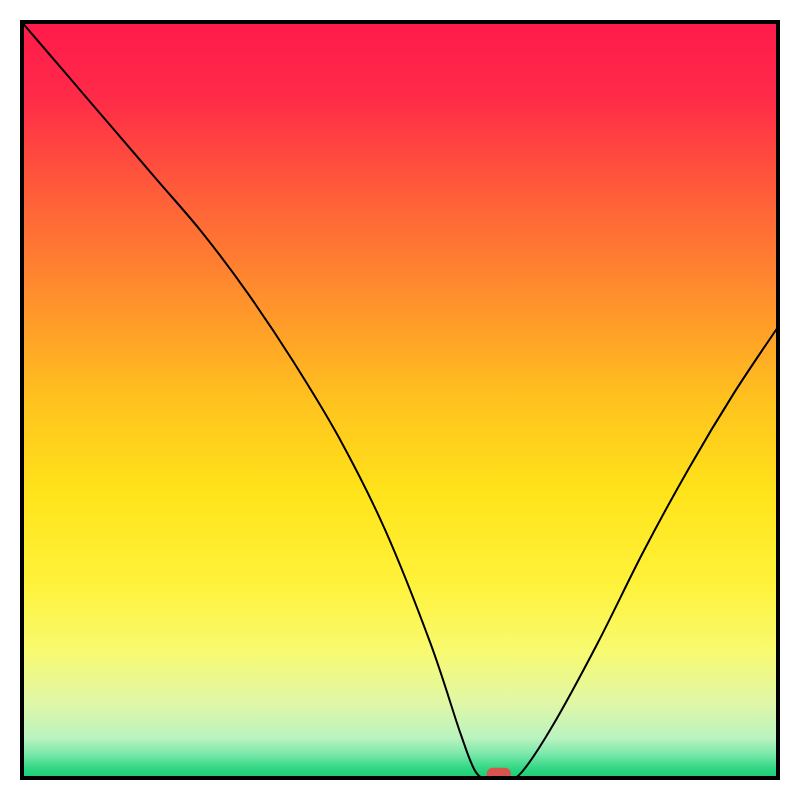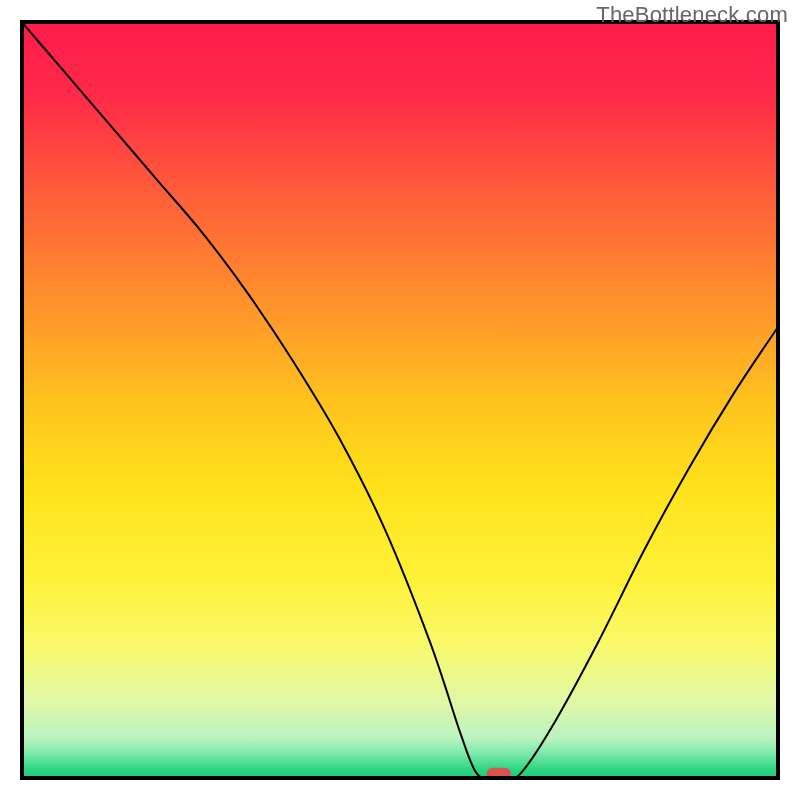--- a/index.html
+++ b/index.html
@@ -32,21 +32,20 @@
     width: 760px;
     height: 760px;
   }
   svg { display: block; }
 </style>
 </head>
 <body>
 
 <div class="container">
 
-  <div class="watermark">TheBottleneck.com</div>
 
   <div class="plot-outer">
     <svg id="chart-svg" width="760" height="760" viewBox="0 0 760 760">
       <defs>
         <linearGradient id="bg-grad" x1="0" y1="0" x2="0" y2="1">
             <stop offset="0.00%" stop-color="#ff1a4b"></stop>
             <stop offset="10.00%" stop-color="#ff2a48"></stop>
             <stop offset="22.00%" stop-color="#ff5a3a"></stop>
             <stop offset="35.00%" stop-color="#ff8a2e"></stop>
             <stop offset="50.00%" stop-color="#ffc21e"></stop>

